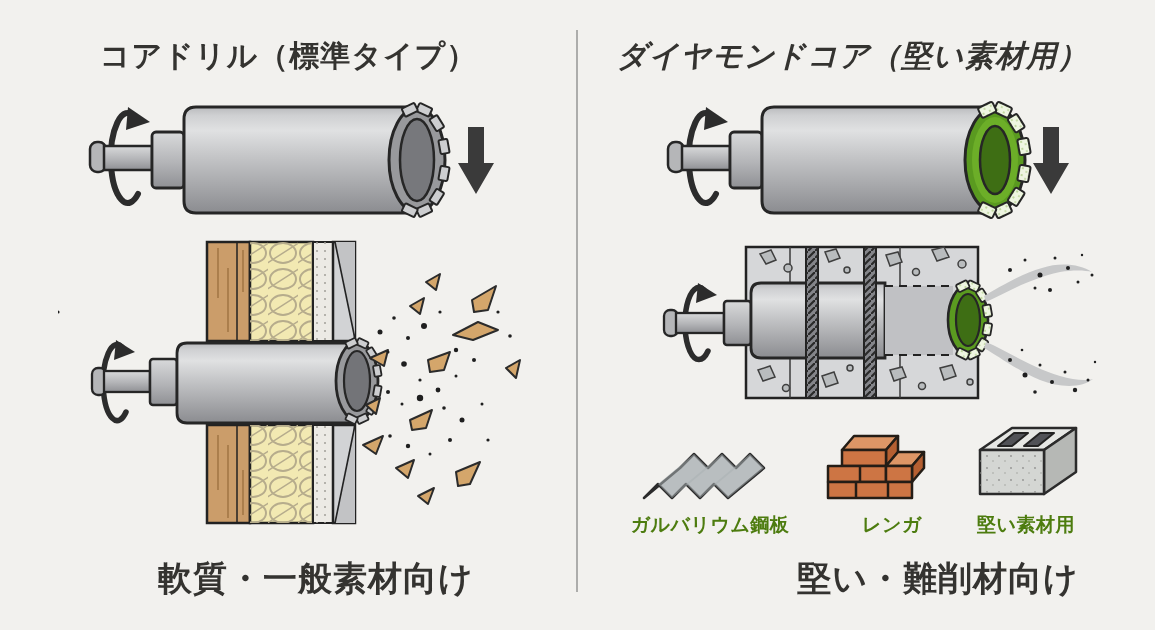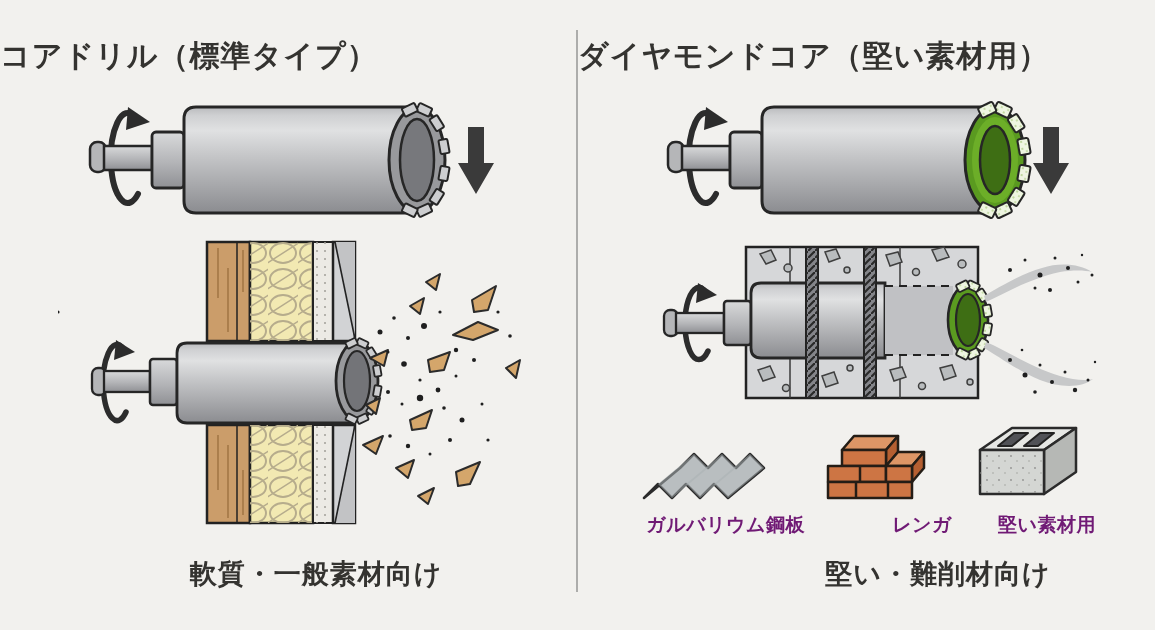--- a/index.html
+++ b/index.html
@@ -3,39 +3,39 @@
 <meta charset="utf-8">
 <style>
   html,body{margin:0;padding:0;}
   body{
     width:1155px;height:630px;position:relative;overflow:hidden;
     background:#f2f1ee;
     font-family:"Liberation Sans","DejaVu Sans",sans-serif;
     color:#32312f;
   }
   .panel-title{
-    position:absolute;top:36px;width:577px;
+    position:absolute;top:36px;width:577px;text-align:center;
     font-size:30px;font-weight:800;letter-spacing:1px;color:#343330;
   }
   .panel-title.left{left:0;}
-  .panel-title.right{left:578px;}
+  .panel-title.right{left:564px;font-style:italic;}
   .divider{
     position:absolute;left:576px;top:30px;width:2px;height:562px;
     background:#adadab;
   }
   .caption{
     position:absolute;top:556px;width:632px;text-align:center;
-    font-size:27px;font-weight:800;letter-spacing:1px;color:#343330;
+    font-size:34px;font-weight:800;letter-spacing:1px;color:#343330;
   }
   .caption.left{left:0;}
   .caption.right{left:578px;padding-left:44px;}
   .abs{position:absolute;}
   .mat-label{
-    position:absolute;top:512px;text-align:right;
-    font-size:19px;font-weight:800;color:#701a75;letter-spacing:.5px;
+    position:absolute;top:512px;text-align:center;
+    font-size:19px;font-weight:800;color:#4d7c0f;letter-spacing:.5px;
   }
 </style>
 </head>
 <body>
 
 <svg width="0" height="0" style="position:absolute" aria-hidden="true">
   <defs>
     <linearGradient id="gBody" x1="0" y1="0" x2="0" y2="1">
       <stop offset="0" stop-color="#b9babd"></stop>
       <stop offset="0.08" stop-color="#cfd0d2"></stop>

